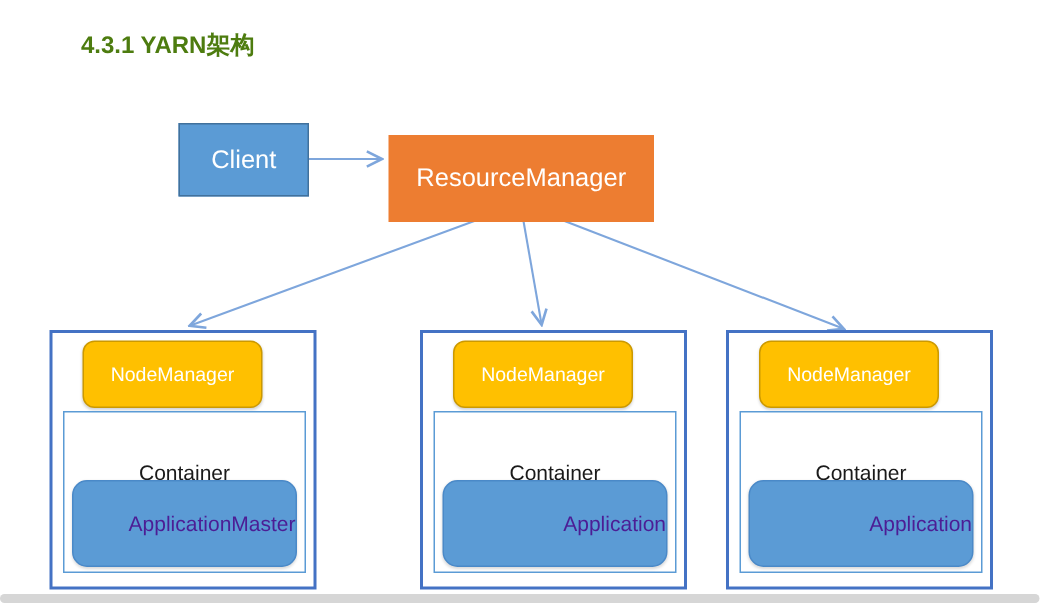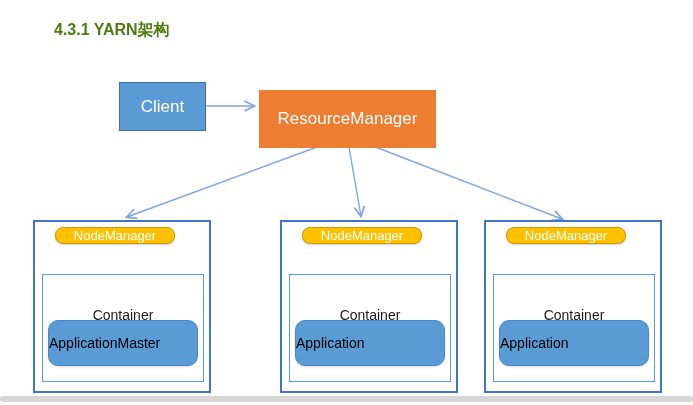--- a/index.html
+++ b/index.html
@@ -48,21 +48,21 @@
     top: 220px;
     width: 178px; height: 173px;
     background: #ffffff;
     border: 2px solid #4472C4;
   }
   .node-1 { left: 33px; }
   .node-2 { left: 280px; }
   .node-3 { left: 484px; }
   .nm-pill {
     position: absolute;
-    left: 20px; top: 5px; width: 120px; height: 17px;
+    left: 20px; top: 5px; width: 120px; height: 45px;
     background: #FFC000;
     border: 1px solid #CC9900;
     border-radius: 8px;
     display: flex; align-items: center; justify-content: center;
     color: #ffffff;
     font-size: 13px;
     box-shadow: 0 1px 2px rgba(0,0,0,0.18);
   }
   .container-box {
     position: absolute;
@@ -71,26 +71,26 @@
     border: 1.5px solid #5B9BD5;
   }
   .container-label {
     margin-top: 32px;
     text-align: center;
     color: #1a1a1a;
     font-size: 14px;
   }
   .app-pill {
     position: absolute;
-    left: 5px; top: 45px; width: calc(100% - 10px); height: 46px;
+    left: 5px; top: 45px; width: calc(100% - 10px); height: 58px;
     background: #5B9BD5;
     border: 1px solid #4A89C8;
     border-radius: 10px;
-    display: flex; align-items: center; justify-content: flex-start;
-    color: #000000;
+    display: flex; align-items: center; justify-content: flex-end;
+    color: #4c1d95;
     font-size: 14px;
     box-shadow: 0 1px 2px rgba(0,0,0,0.15);
   }
   .bottom-bar {
     position: absolute;
     left: 0; top: 396px; width: 693px; height: 6px;
     background: #D6D6D6;
     border-radius: 3px;
   }
 </style>

